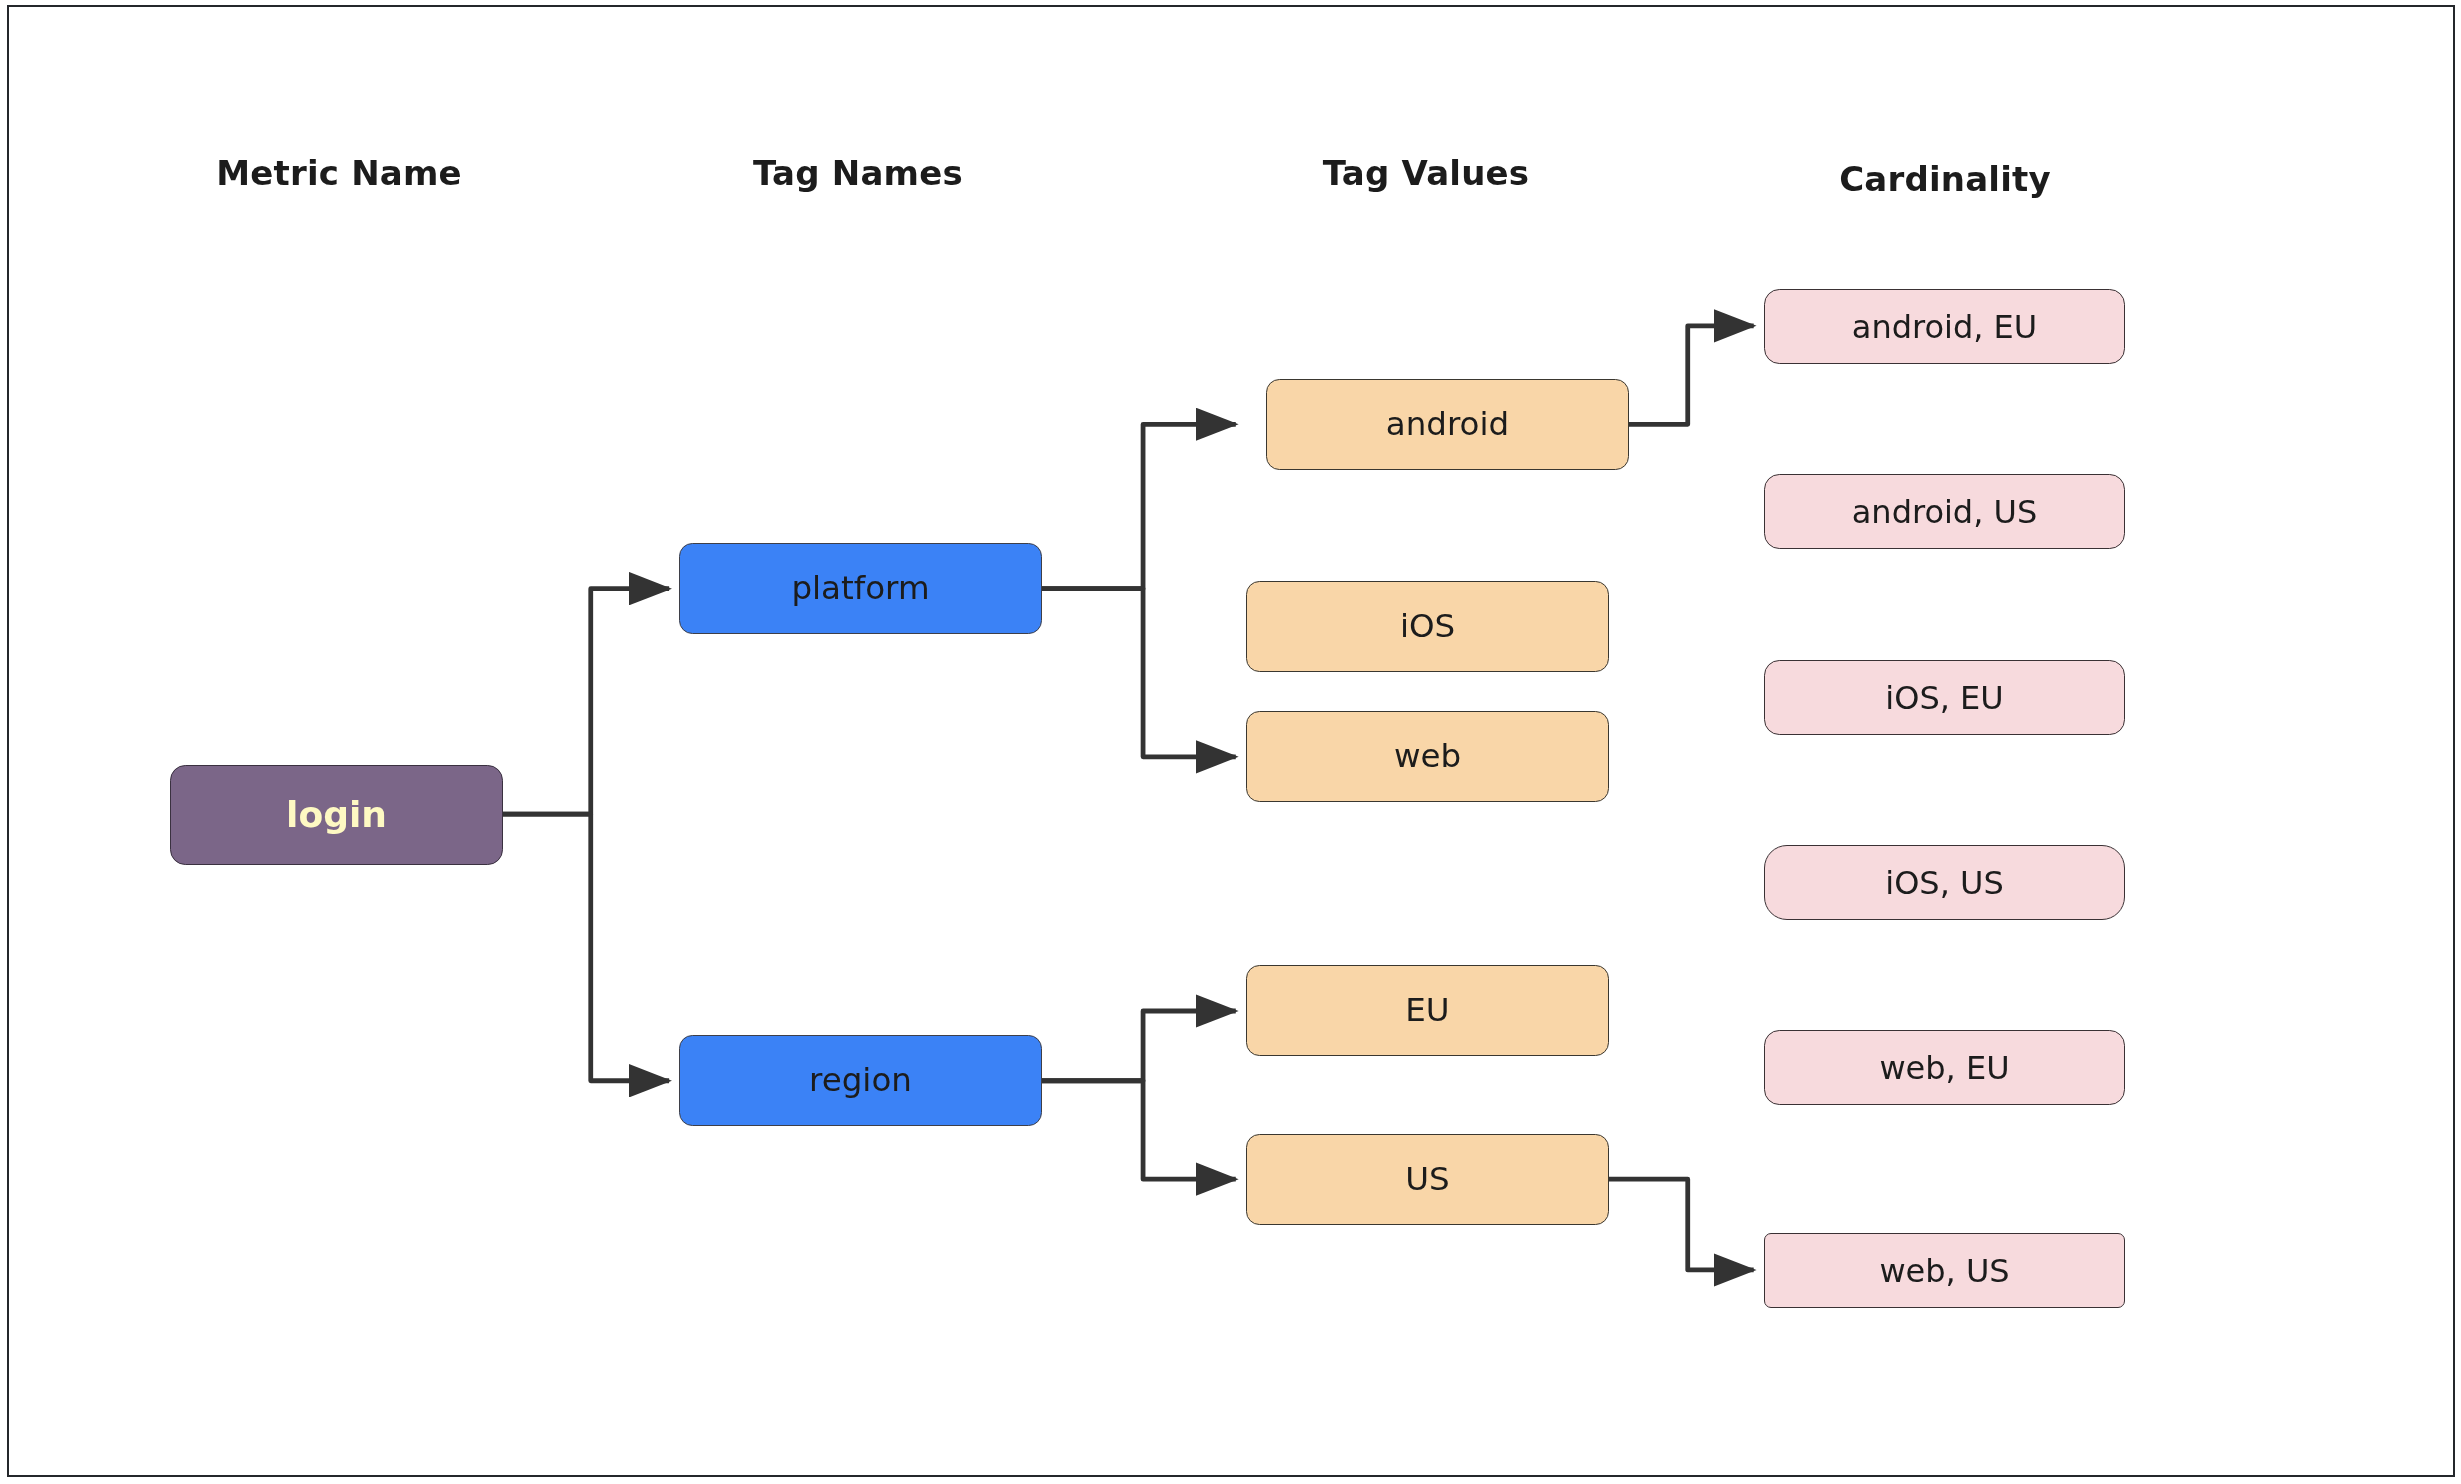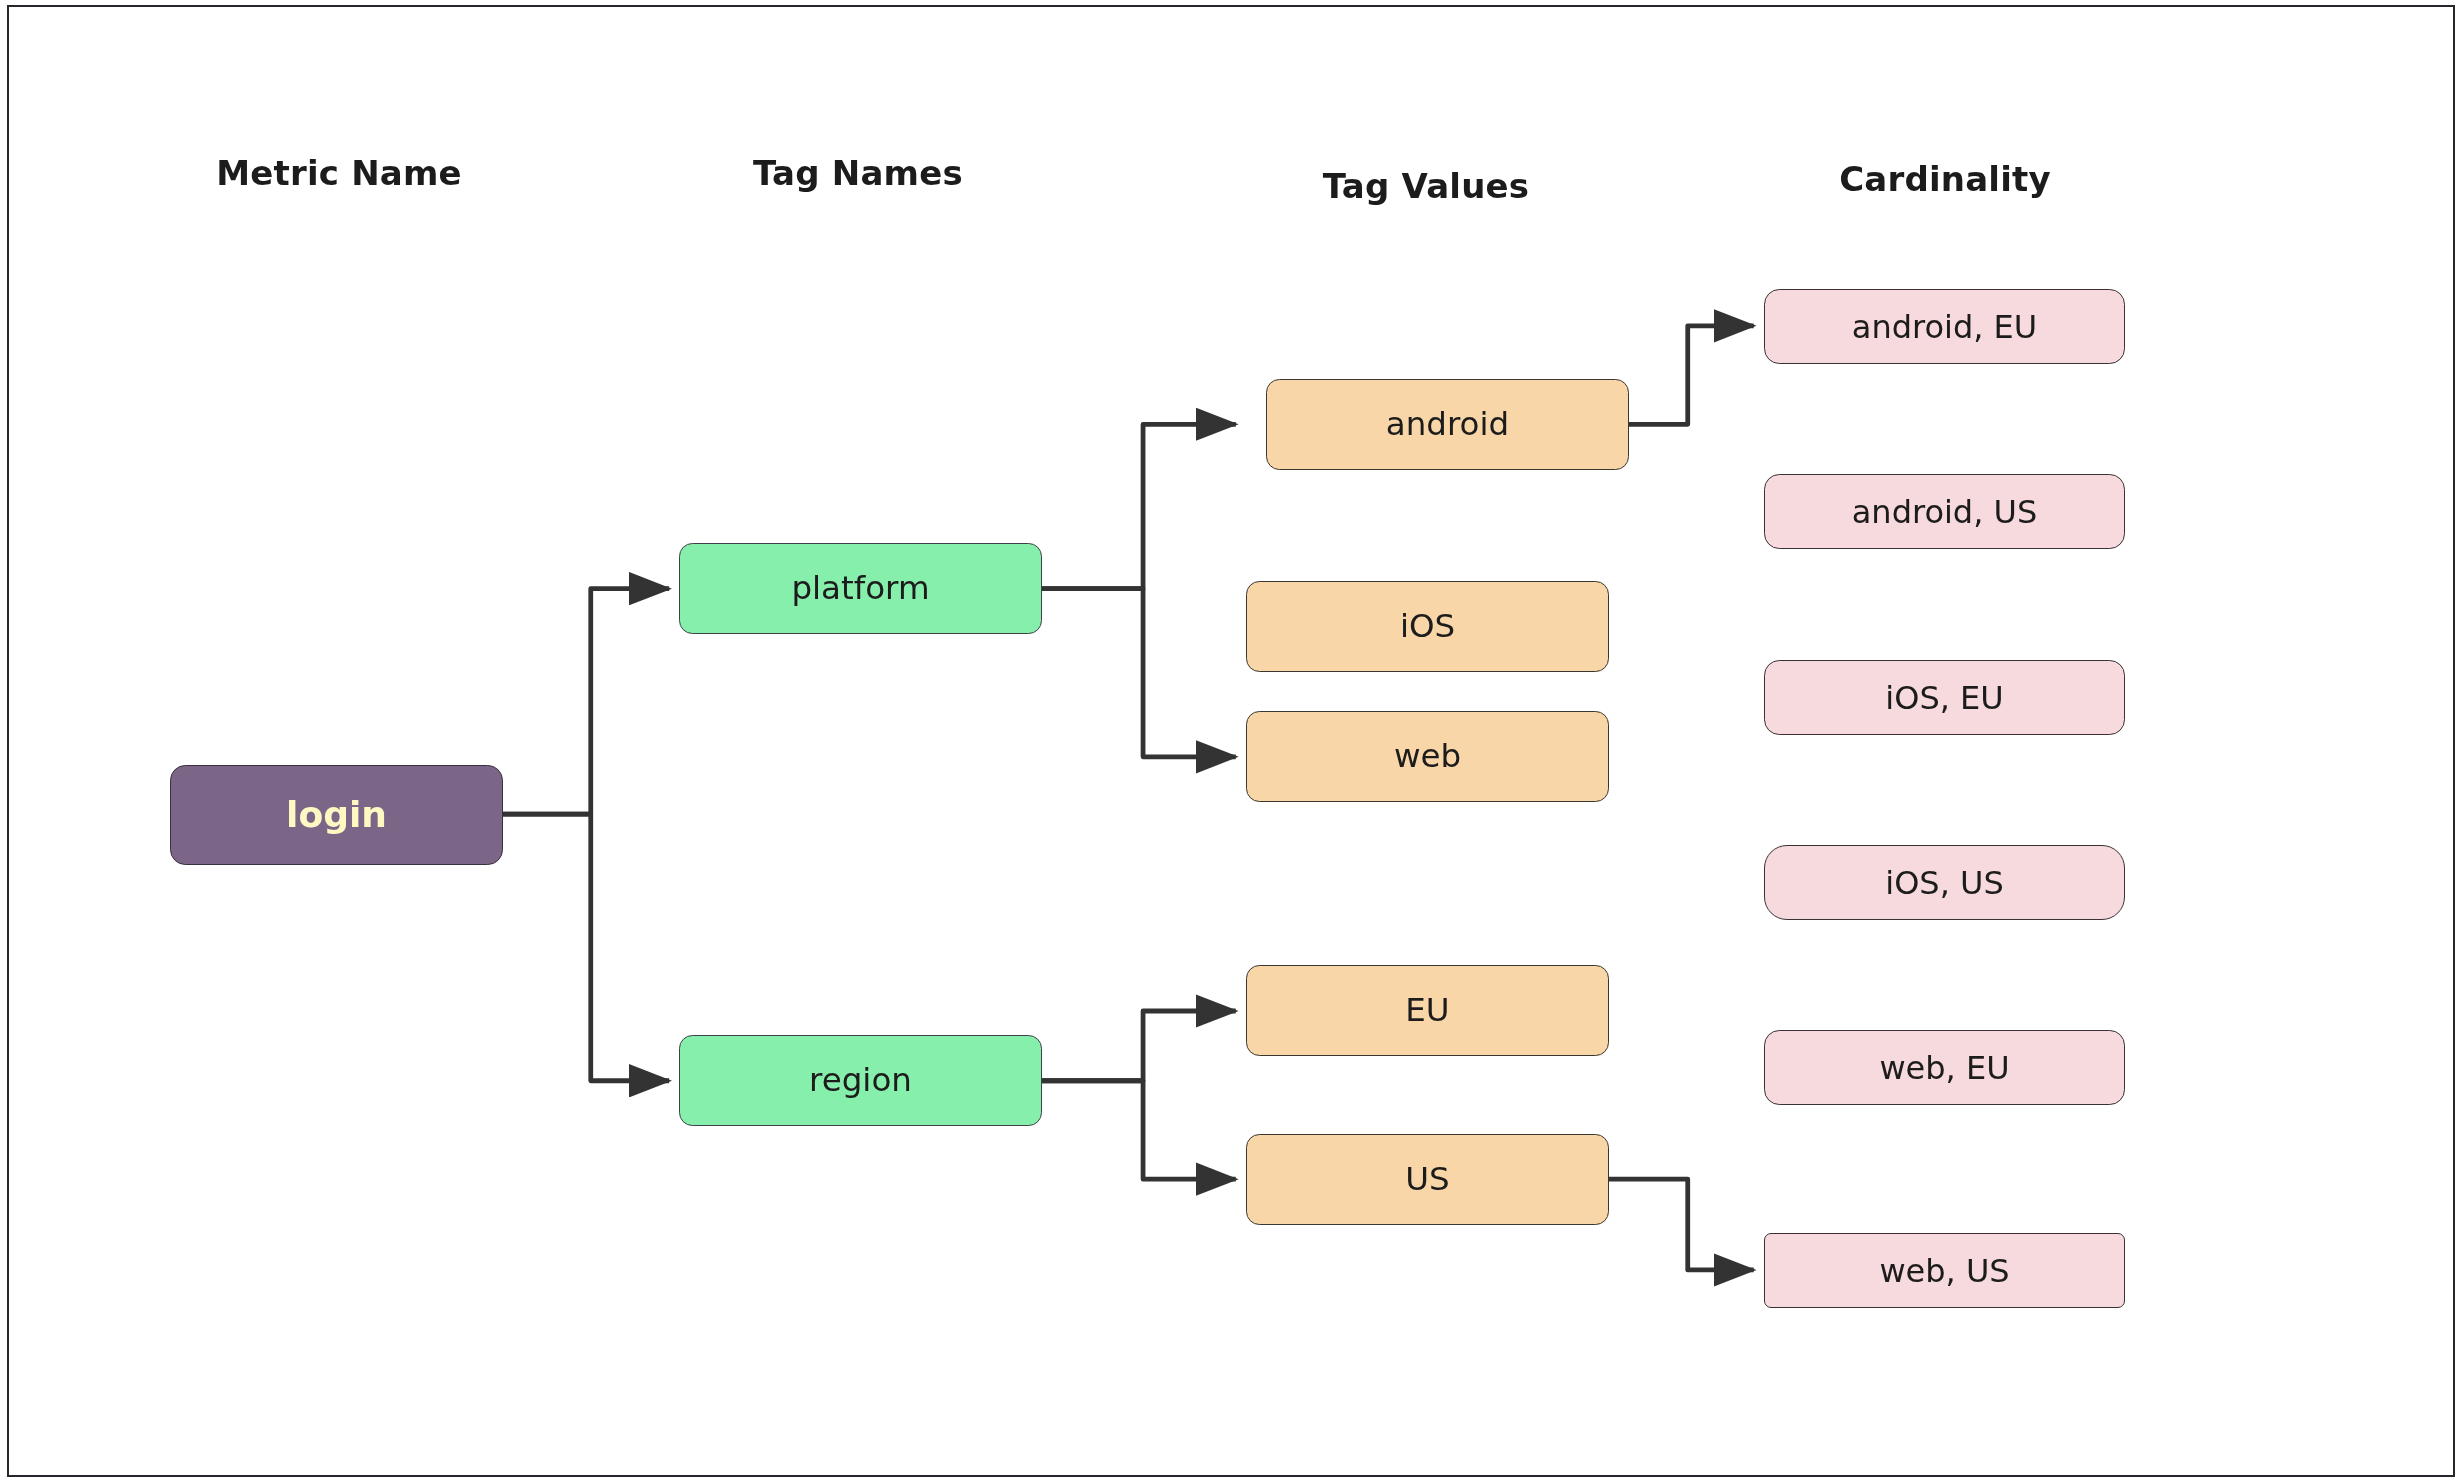--- a/index.html
+++ b/index.html
@@ -58,21 +58,21 @@
   }
   .node.root {
     background: #7b6688;
     border-color: #3a3140;
     color: #fef9c3;
     font-weight: bold;
     font-size: 36px;
     border-radius: 15.3px;
   }
   .node.tagname {
-    background: #86efac;
+    background: #3b82f6;
     border-color: #3e3f48;
     text-align: right;
   }
   .node.tagvalue {
     background: #f9d6a8;
     border-color: #3a3730;
   }
   .node.cardinality {
     background: #f7dadd;
     border-color: #3a3134;
@@ -101,21 +101,21 @@
         <path d="M 1090 1131 L 1196 1131 L 1196 1058 L 1293 1058" marker-end="url(#arrowhead)"></path>
         <path d="M 1090 1131 L 1196 1131 L 1196 1234 L 1293 1234" marker-end="url(#arrowhead)"></path>
         <path d="M 1683 444 L 1766 444 L 1766 341 L 1835 341" marker-end="url(#arrowhead)"></path>
         <path d="M 1683 1234 L 1766 1234 L 1766 1329 L 1835 1329" marker-end="url(#arrowhead)"></path>
       </g>
   </svg>
 
   <div id="header-layer">
       <div class="col-header" style="left: 339px; top: 153px;">Metric Name</div>
       <div class="col-header" style="left: 858px; top: 153px;">Tag Names</div>
-      <div class="col-header" style="left: 1426px; top: 153px; margin-top: 13px;">Tag Values</div>
+      <div class="col-header" style="left: 1426px; top: 153px;">Tag Values</div>
       <div class="col-header" style="left: 1945px; top: 159px;">Cardinality</div>
     </div>
 
   <div id="node-layer">
       <div class="node root" style="left: 170px; top: 765px; width: 333px; height: 100px;">login</div>
       <div class="node tagname" style="left: 679px; top: 543px; width: 363px; height: 91px;">platform</div>
       <div class="node tagname" style="left: 679px; top: 1035px; width: 363px; height: 91px;">region</div>
       <div class="node tagvalue" style="left: 1266px; top: 379px; width: 363px; height: 91px;">android</div>
       <div class="node tagvalue" style="left: 1246px; top: 545px; width: 363px; height: 91px; margin-top: 36px;">iOS</div>
       <div class="node tagvalue" style="left: 1246px; top: 711px; width: 363px; height: 91px;">web</div>

